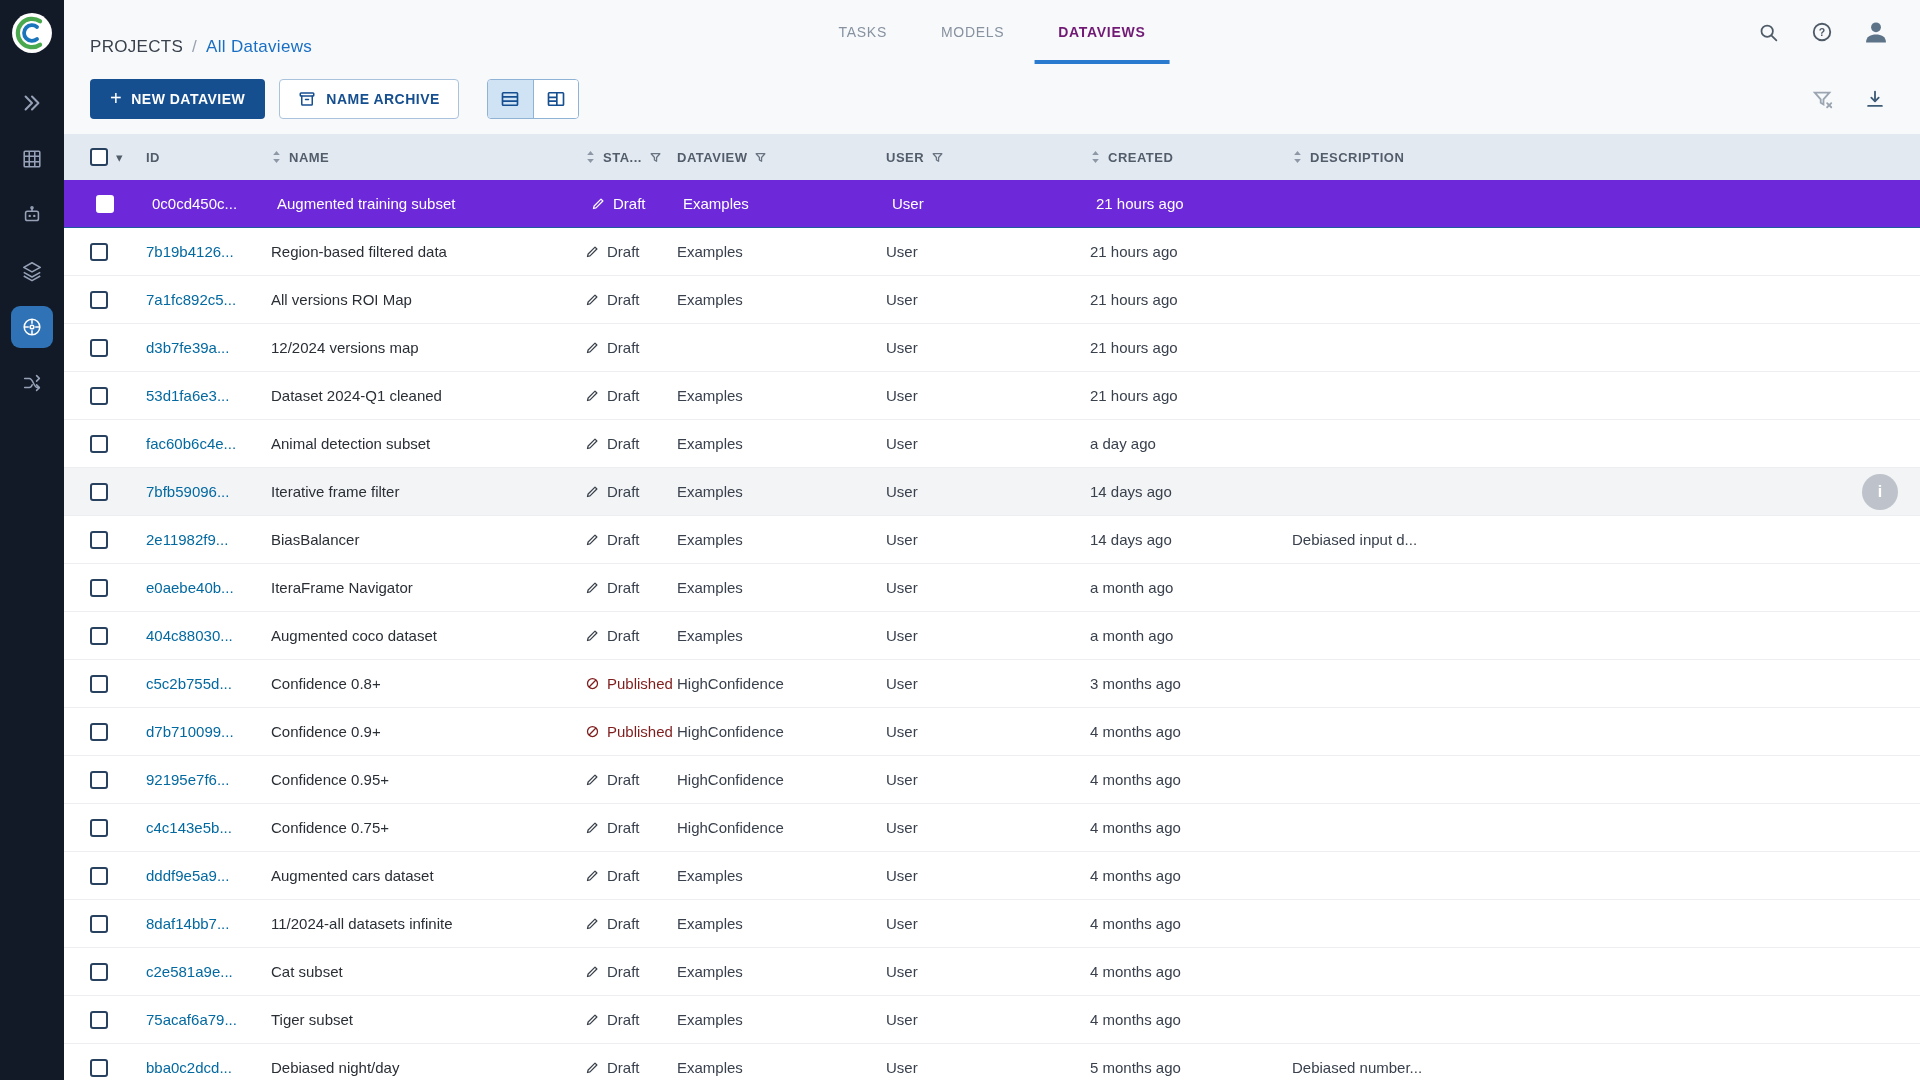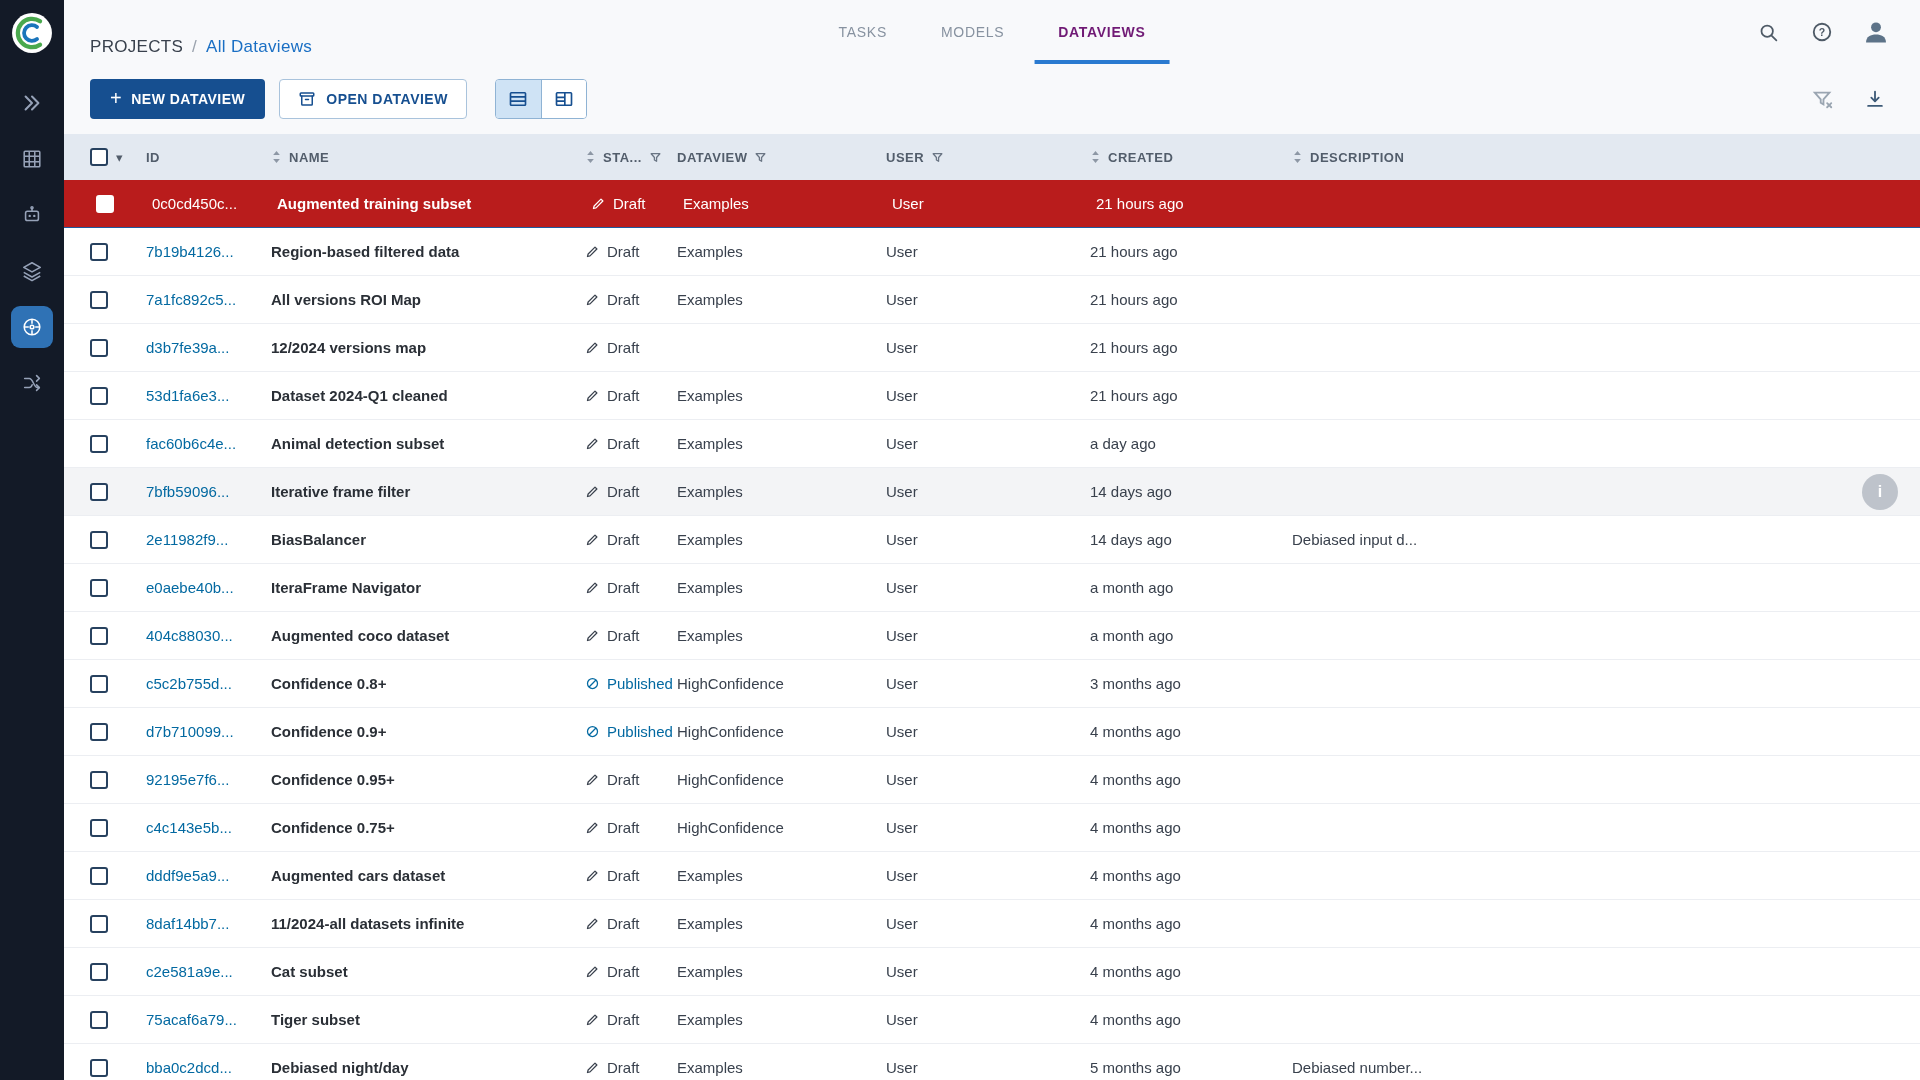--- a/index.html
+++ b/index.html
@@ -52,26 +52,26 @@
   .grid { display: grid; grid-template-columns: 56px 125px 314px 92px 209px 204px 202px 1fr; align-items: center; }
   .thead { height: 46px; background: #e3e9f1; padding: 0 26px; flex-shrink: 0; }
   .th { display: flex; align-items: center; gap: 7px; font-size: 13px; font-weight: 600; color: #525d6b; letter-spacing: .5px; cursor: pointer; overflow: hidden; white-space: nowrap; }
   .sort { color: #8d97a5; display: flex; flex-shrink: 0; }
   .funnel { color: #6a7584; display: flex; flex-shrink: 0; }
   .caret { color: #525d6b; font-size: 13px; margin-left: 1px; }
 
   .tbody { flex: 1; overflow: hidden; }
   .tr { height: 48px; padding: 0 26px; border-bottom: 1px solid #eceef2; background: #fff; cursor: pointer; font-size: 15px; color: #39414d; }
   .tr.hover { background: #f3f4f6; }
-  .tr.selected { background: #b91c1c; color: #fff; border-bottom-color: #1d5a9e; padding-left: 32px; }
+  .tr.selected { background: #6d28d9; color: #fff; border-bottom-color: #1d5a9e; padding-left: 32px; }
   .td { display: flex; align-items: center; gap: 7px; white-space: nowrap; overflow: hidden; text-overflow: ellipsis; padding-right: 10px; }
   .td-id { color: #0369a1; }
-  .td-name { font-weight: 700; color: #2a2f36; }
+  .td-name { font-weight: 400; color: #2a2f36; }
   .td-status svg { flex-shrink: 0; }
-  .td-status.published { color: #0369a1; }
+  .td-status.published { color: #7f1d1d; }
   .tr.selected .td-id, .tr.selected .td-name, .tr.selected .td-status { color: #fff; }
   .cb { width: 18px; height: 18px; border: 2px solid #27415f; border-radius: 3px; background: #fff; display: inline-block; flex-shrink: 0; }
   .tr.selected .cb { border-color: #ffffff; }
 
   .fab { position: fixed; right: 22px; top: 474px; width: 36px; height: 36px; border-radius: 50%; border: none; background: rgba(145,155,168,.55); color: #fff; font-size: 16px; font-weight: 700; cursor: pointer; font-family: inherit; }
 </style>
 </head>
 <body>
 
 <div class="app">
@@ -187,21 +187,21 @@
         <span>NEW DATAVIEW</span>
       </button>
       <button class="btn-outline">
         <span style="display:flex">
           <svg viewBox="0 0 24 24" width="18" height="18" fill="none" stroke="currentColor" stroke-width="2" stroke-linecap="round">
               <rect x="3" y="4" width="18" height="4" rx="1"></rect>
               <path d="M5 8v11a1 1 0 0 0 1 1h12a1 1 0 0 0 1-1V8"></path>
               <line x1="10" y1="12.5" x2="14" y2="12.5"></line>
             </svg>
         </span>
-        <span>OPEN DATAVIEW</span>
+        <span>NAME ARCHIVE</span>
       </button>
       <div class="toggle-group">
         <button class="seg active">
           <svg viewBox="0 0 24 24" width="20" height="20" fill="none" stroke="currentColor" stroke-width="2">
               <rect x="3" y="4.5" width="18" height="15" rx="1"></rect>
               <line x1="3" y1="9.5" x2="21" y2="9.5"></line>
               <line x1="3" y1="14.5" x2="21" y2="14.5"></line>
             </svg>
         </button>
         <button class="seg">

